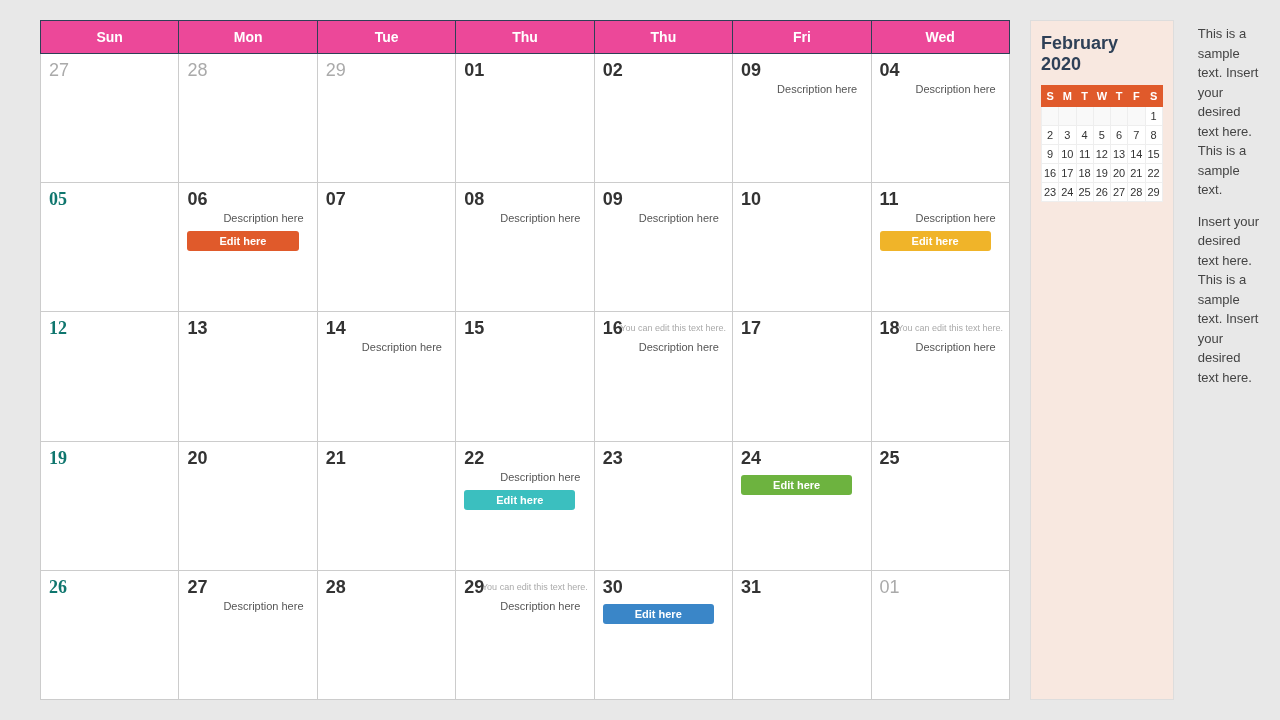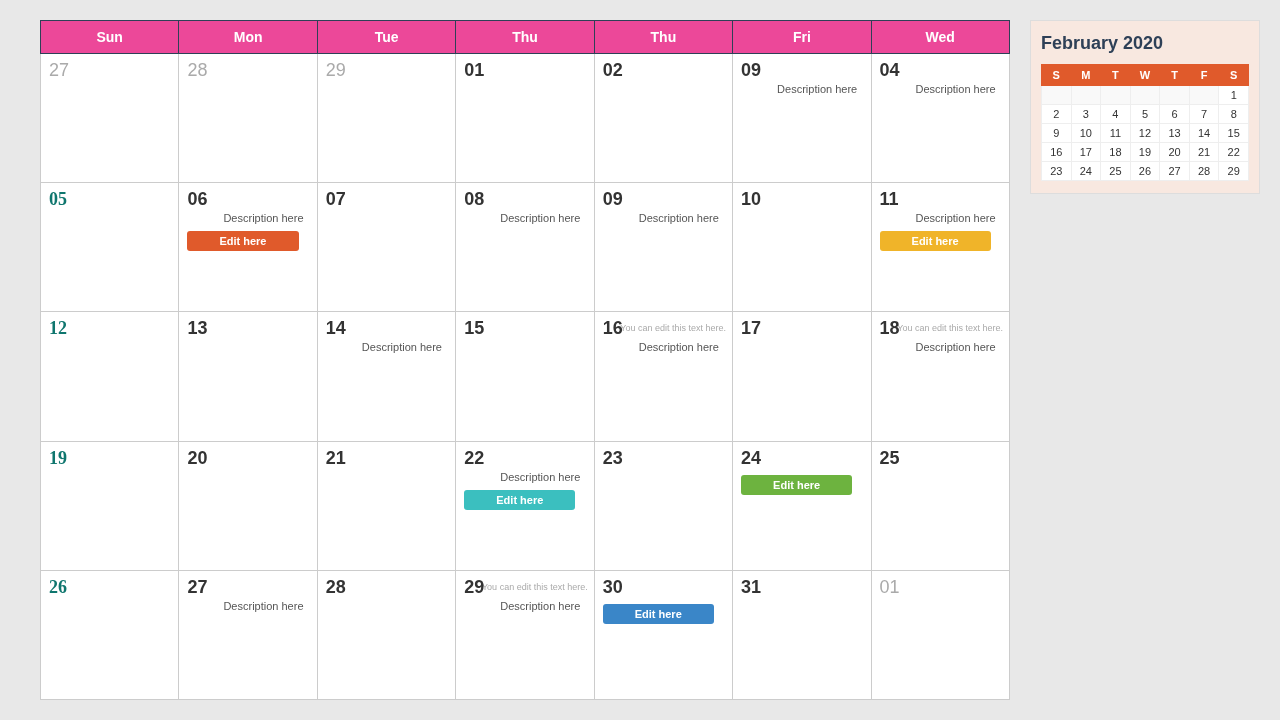--- a/index.html
+++ b/index.html
@@ -87,21 +87,21 @@
     .btn-orange { background: #e05a2b; width: 90%; }
     .btn-yellow { background: #f0b429; width: 90%; }
     .btn-teal { background: #3bbfbf; width: 90%; }
     .btn-green { background: #6db33f; width: 90%; }
     .btn-blue { background: #3a86c8; width: 90%; }
 
     
     .sidebar {
       width: 230px;
       display: flex;
-      flex-direction: column;
+      flex-direction: row;
       gap: 24px;
     }
     .mini-cal-box {
       background: #f8e8e0;
       border: 1px solid #ddd;
       padding: 12px 10px;
     }
     .mini-cal-title {
       font-size: 18px;
       font-weight: bold;
@@ -335,13 +335,17 @@
             <td>24</td>
             <td>25</td>
             <td>26</td>
             <td>27</td>
             <td>28</td>
             <td>29</td>
           </tr>
         </tbody>
       </table>
   </div>
+  <div class="sidebar-text-box">
+    <p class="sidebar-text">This is a sample text. Insert your desired text here. This is a sample text.</p>
+    <p class="sidebar-text">Insert your desired text here. This is a sample text. Insert your desired text here.</p>
+  </div>
 </div>
 
 </body></html>

